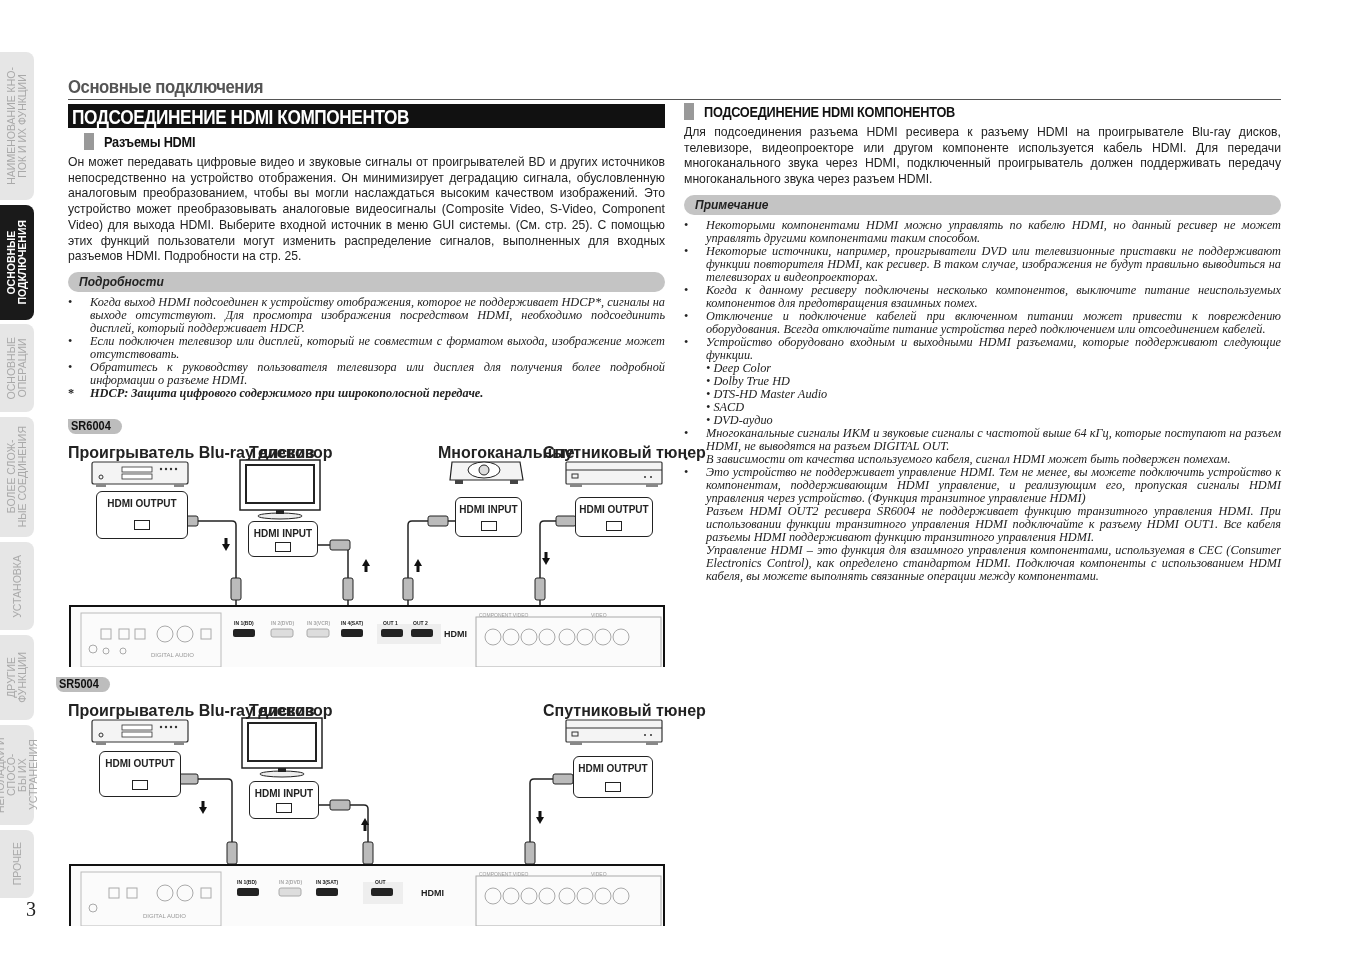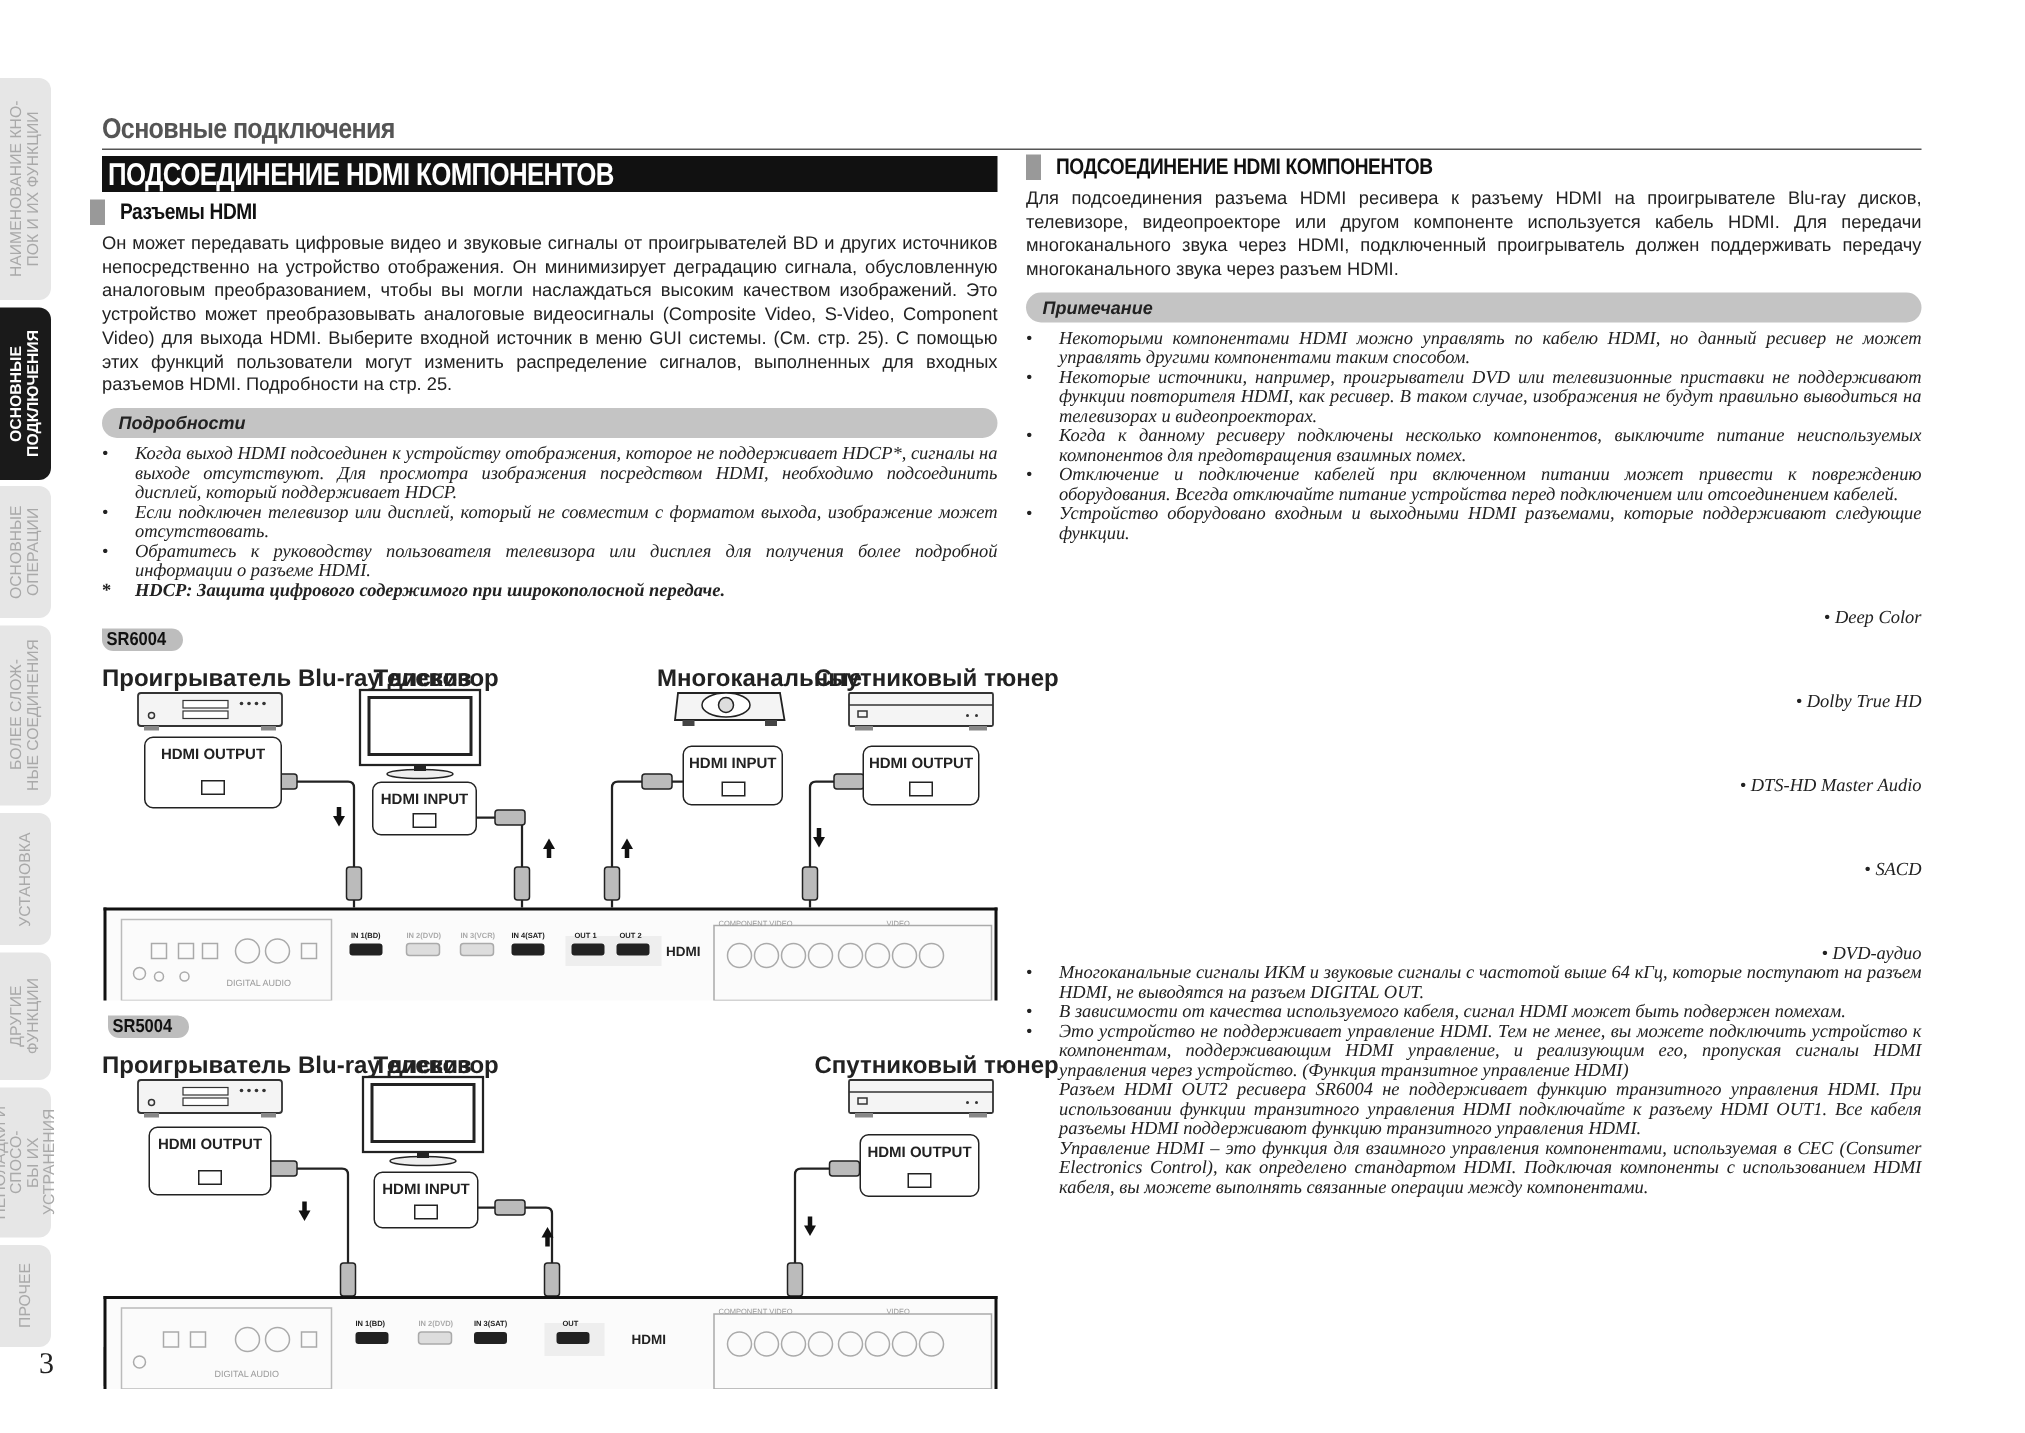--- a/index.html
+++ b/index.html
@@ -30,21 +30,21 @@
 
   
   .para { position:absolute; font-size:12.2px; line-height:15.7px; color:#222; text-align:justify; }
   .note-bar { position:absolute; height:20px; background:#c4c4c4; border-radius:10px; }
   .note-bar span { position:absolute; left:11px; top:3px; font-size:12px; font-weight:bold; font-style:italic; color:#222; }
   .notes { position:absolute; font-family:"Liberation Serif", serif; font-style:italic; font-size:12.3px; line-height:13px; color:#222; margin:0; padding:0; list-style:none; }
   .notes li { position:relative; padding-left:22px; text-align:justify; }
   .notes li::before { content:"•"; position:absolute; left:0; font-style:normal; }
   .notes li.star::before { content:"*"; }
   .notes li.star { font-weight:bold; }
-  .notes .sub { display:block; text-align:right;margin-top:43px; }
+  .notes .sub { display:block; text-align:left; }
 
   
   .badge { position:absolute; background:#bdbdbd; border-radius:0 9px 9px 9px; padding:0 6px 0 3px; height:15px;
            font-size:12.5px; font-weight:bold; color:#111; line-height:15px; }
   .badge span { display:inline-block; transform:scaleX(0.88); transform-origin:left; }
 
   
   .dlabel { position:absolute; font-size:16px; font-weight:bold; color:#222; white-space:nowrap; }
   .callout { position:absolute; border:1.5px solid #222; border-radius:6px; background:#fff; }
   .callout .ct { position:absolute; left:0; right:0; top:6px; text-align:center; font-size:10px; font-weight:bold; }
@@ -88,21 +88,21 @@
     </div>
 </div>
 <div class="page-num">3</div>
 <div class="page-rule"></div>
 
 <div class="chapter">Основные подключения</div>
 <div class="chapter-rule"></div>
 <div class="title-bar">
   <span>ПОДСОЕДИНЕНИЕ HDMI КОМПОНЕНТОВ</span>
 </div>
-<div class="subhead" style="left:60px;top:133px">
+<div class="subhead" style="left:84px;top:133px">
   <div class="mark"></div>
   <div class="txt">Разъемы HDMI</div>
 </div>
 
 <div class="para" style="left:68px;top:155px;width:597px">Он может передавать цифровые видео и звуковые сигналы от проигрывателей BD и других источников непосредственно на устройство отображения. Он минимизирует деградацию сигнала, обусловленную аналоговым преобразованием, чтобы вы могли наслаждаться высоким качеством изображений. Это устройство может преобразовывать аналоговые видеосигналы (Composite Video, S-Video, Component Video) для выхода HDMI. Выберите входной источник в меню GUI системы. (См. стр. 25). С помощью этих функций пользователи могут изменить распределение сигналов, выполненных для входных разъемов HDMI. Подробности на стр. 25.</div>
 
 <div class="note-bar" style="left:68px;top:272px;width:597px">
   <span>Подробности</span>
 </div>
 <ul class="notes" style="left:68px;top:296px;width:597px">
@@ -297,21 +297,21 @@
       <circle cx="496" cy="30" r="8"></circle>
         <circle cx="514" cy="30" r="8"></circle>
         <circle cx="532" cy="30" r="8"></circle>
         <circle cx="550" cy="30" r="8"></circle>
     </g>
     <text x="408" y="10" font-size="5" fill="#999" font-family="Liberation Sans, sans-serif">COMPONENT VIDEO</text>
     <text x="520" y="10" font-size="5" fill="#999" font-family="Liberation Sans, sans-serif">VIDEO</text>
   </svg>
 </div>
 
-<div class="badge" style="left:72px;top:677px"><span>SR5004</span></div>
+<div class="badge" style="left:56px;top:677px"><span>SR5004</span></div>
 
 <div class="dlabel" style="left:68px;top:702px">Проигрыватель Blu-ray дисков</div>
 <div class="dlabel" style="left:249px;top:702px">Телевизор</div>
 <div class="dlabel" style="left:543px;top:702px">Спутниковый тюнер</div>
 
 <div class="callout" style="left:99px;top:751px;width:80px;height:44px">
   <div class="ct">HDMI OUTPUT</div>
   <div class="port" style="bottom:6px"></div>
 </div>
 <div class="callout" style="left:249px;top:781px;width:68px;height:36px">

